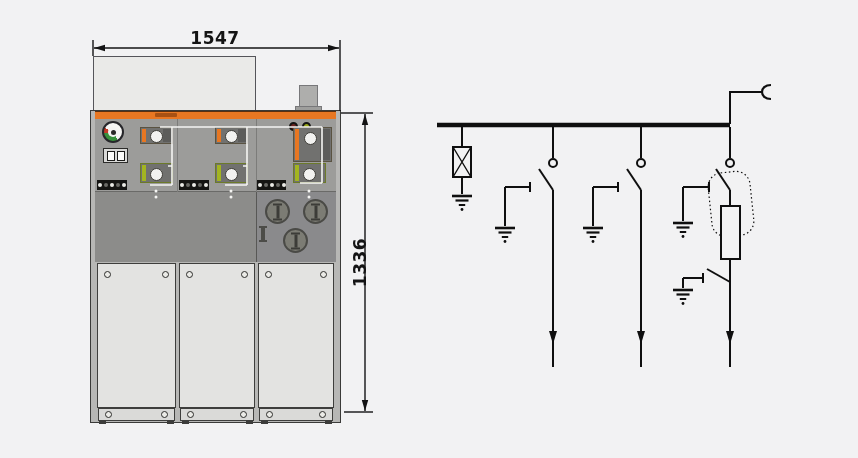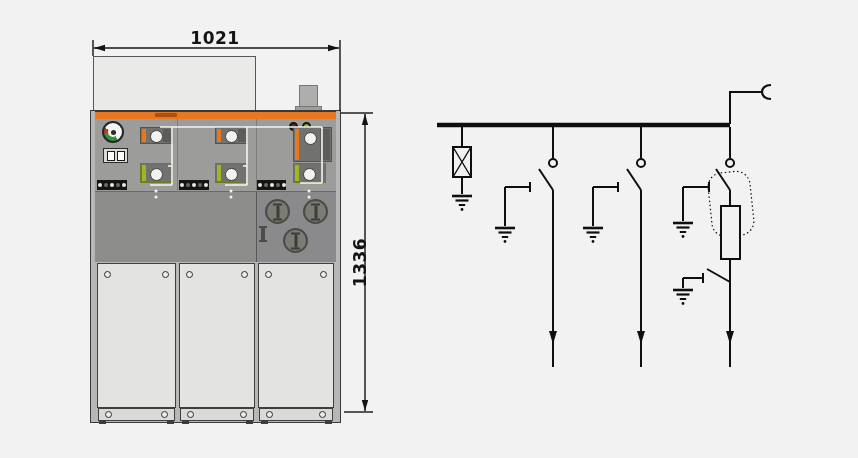--- a/index.html
+++ b/index.html
@@ -171,21 +171,21 @@
       <span class="sdot w"></span>
   </div>
   <div class="abs blackstrip" style="left:257px;top:180px;width:29px;height:10px;">
     <span class="sdot w"></span>
       <span class="sdot g"></span>
       <span class="sdot w"></span>
       <span class="sdot g"></span>
       <span class="sdot w"></span>
   </div>
 
-  <div class="dim-label" style="left:180px;top:28px;width:70px;">1021</div>
+  <div class="dim-label" style="left:180px;top:28px;width:70px;">1547</div>
   <div class="dim-label rot" style="left:323px;top:254px;width:70px;height:17px;">1336</div>
 
   <svg width="858" height="458" viewBox="0 0 858 458">
     <defs>
       <g id="gnd" stroke="#0f0f0f" fill="none">
         <path d="M-10,0 H10" stroke-width="2.6"></path>
         <path d="M-6.5,4.5 H6.5" stroke-width="2.2"></path>
         <path d="M-3.2,9 H3.2" stroke-width="2"></path>
         <circle cx="0" cy="13.5" r="1.4" fill="#0f0f0f" stroke="none"></circle>
       </g>

